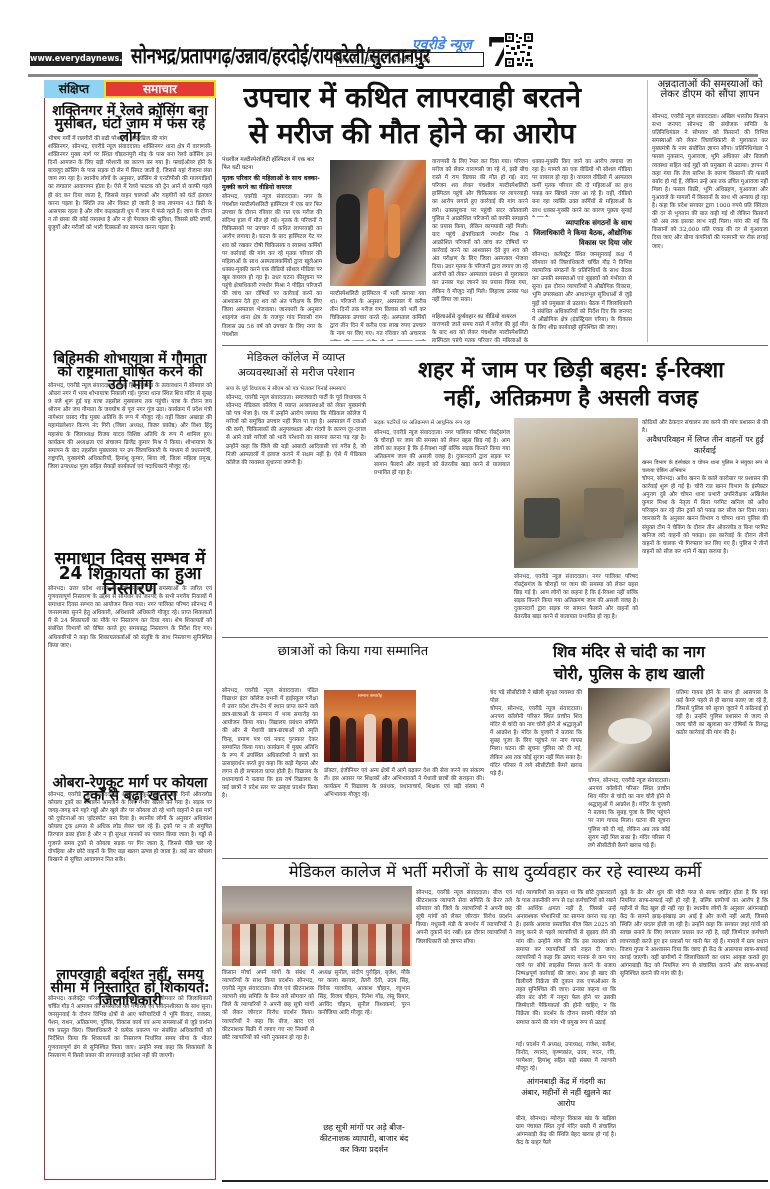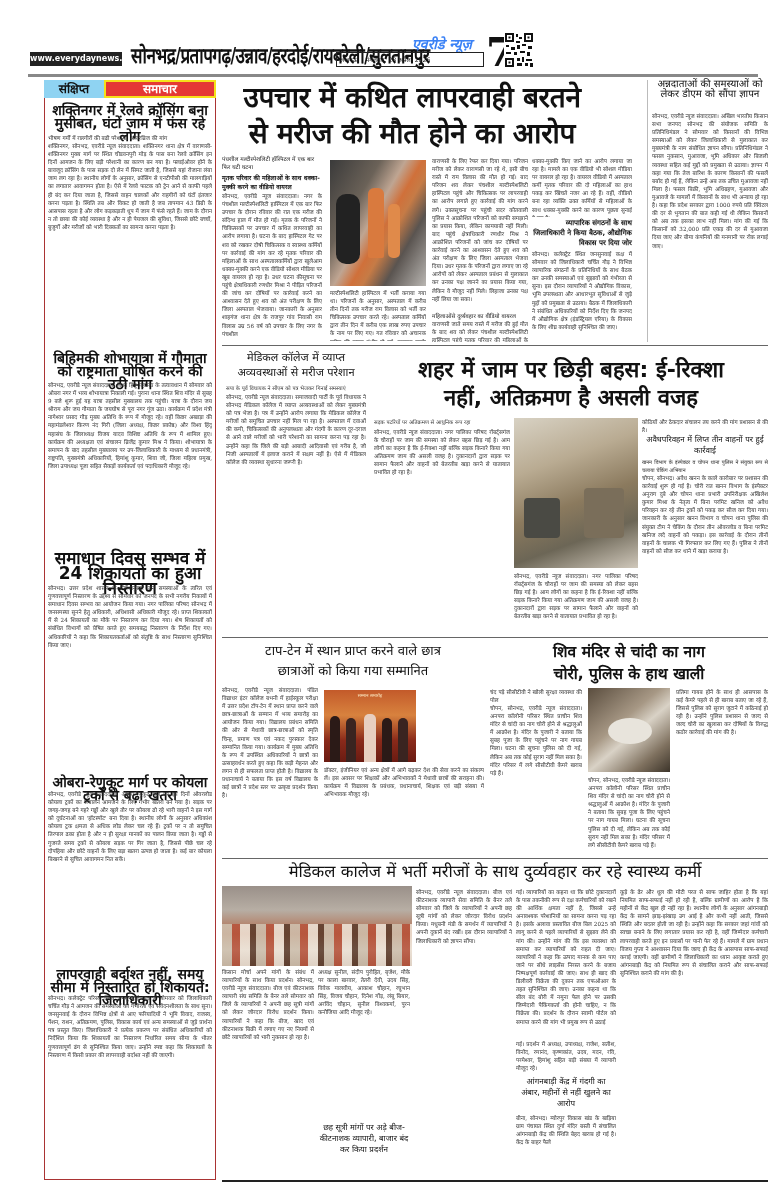--- a/index.html
+++ b/index.html
@@ -143,21 +143,20 @@
 </div>
 <div class="abs body-text" style="top:572px;left:514px;width:124px;height:60px;">सोनभद्र, एवरीडे न्यूज संवाददाता। नगर पालिका परिषद रॉबर्ट्सगंज के चौराहों पर जाम की समस्या को लेकर बहस छिड़ गई है। आम लोगों का कहना है कि ई-रिक्शा नहीं बल्कि सड़क किनारे किया गया अतिक्रमण जाम की असली वजह है। दुकानदारों द्वारा सड़क पर सामान फैलाने और वाहनों को बेतरतीब खड़ा करने से यातायात प्रभावित हो रहा है।</div>
 <div class="abs body-text" style="top:418px;left:642px;width:126px;height:14px;">कोठियों और ठेकदार संचालन तय करने की मांग प्रशासन से की है।</div>
 <div class="abs hl" style="top:434px;left:642px;width:126px;font-size:8px;line-height:11px;font-weight:normal;">अवैधपरिवहन में लिप्त तीन वाहनों पर हुई कार्रवाई</div>
 <div class="abs body-text" style="top:458px;left:642px;width:126px;height:14px;font-size:5.2px;">खनन विभाग के इंस्पेक्टर व चोपन थाना पुलिस ने संयुक्त रूप से चलाया चेकिंग अभियान</div>
 <div class="abs body-text" style="top:474px;left:642px;width:126px;height:160px;">चोपन, सोनभद्र। अवैध खनन के काले कारोबार पर प्रशासन की कार्रवाई शुरू हो गई है। चोरी रात खनन विभाग के इंस्पेक्टर अनुराग दुबे और चोपन थाना प्रभारी उपनिरीक्षक अखिलेश कुमार मिश्रा के नेतृत्व में बिना परमिट खनिज को अवैध परिवहन कर रहे तीन ट्रकों को पकड़ कर सीज कर दिया गया। जानकारी के अनुसार खनन विभाग व चोपन थाना पुलिस की संयुक्त टीम ने चेकिंग के दौरान तीन ओवरलोड व बिना परमिट खनिज लदे वाहनों को पकड़ा। इस कार्रवाई के दौरान तीनों वाहनों के चालक भी गिरफ्तार कर लिए गए हैं। पुलिस ने तीनों वाहनों को सीज कर थाने में खड़ा कराया है।</div>
 
 <div class="sec-rule" style="top:637px;left:222px;width:546px;background:#666;"></div>
 
 <div class="abs hl" style="top:641px;left:222px;width:262px;font-size:13px;line-height:20px;font-weight:normal;">
-  <div>टाप-टेन में स्थान प्राप्त करने वाले छात्र</div>
   <div>छात्राओं को किया गया सम्मानित</div>
 </div>
 <div class="abs body-text" style="top:686px;left:222px;width:96px;height:168px;">सोनभद्र, एवरीडे न्यूज संवाददाता। पंडित विद्याधर इंटर कॉलेज बभनी में हाईस्कूल परीक्षा में उत्तर प्रदेश टॉप-टेन में स्थान प्राप्त करने वाले छात्र-छात्राओं के सम्मान में भव्य समारोह का आयोजन किया गया। विद्यालय प्रबंधन समिति की ओर से मेधावी छात्र-छात्राओं को स्मृति चिन्ह, प्रमाण पत्र एवं नकद पुरस्कार देकर सम्मानित किया गया। कार्यक्रम में मुख्य अतिथि के रूप में उपस्थित अधिकारियों ने छात्रों का उत्साहवर्धन करते हुए कहा कि कड़ी मेहनत और लगन से ही सफलता प्राप्त होती है। विद्यालय के प्रधानाचार्य ने बताया कि इस वर्ष विद्यालय के कई छात्रों ने प्रदेश स्तर पर उत्कृष्ट प्रदर्शन किया है।</div>
 <div class="photo" style="top:690px;left:324px;width:92px;height:72px;background:linear-gradient(180deg,#c35a2a 0%,#d8823e 35%,#8a2a1a 70%,#6a1b12 100%);">
   <div style="position:absolute;left:4px;top:2px;width:84px;height:8px;color:#fde9c2;font-size:4.5px;text-align:center;line-height:8px;">सम्मान समारोह</div>
   <div style="position:absolute;left:6px;top:26px;width:10px;height:46px;background:#2b1a17;border-radius:5px 5px 0 0;"></div>
   <div style="position:absolute;left:22px;top:28px;width:10px;height:44px;background:#3a2420;border-radius:5px 5px 0 0;"></div>
   <div style="position:absolute;left:40px;top:24px;width:12px;height:48px;background:#e8cfc0;border-radius:5px 5px 0 0;"></div>
   <div style="position:absolute;left:58px;top:28px;width:10px;height:44px;background:#2b1a17;border-radius:5px 5px 0 0;"></div>
   <div style="position:absolute;left:74px;top:28px;width:10px;height:44px;background:#3a2420;border-radius:5px 5px 0 0;"></div>

